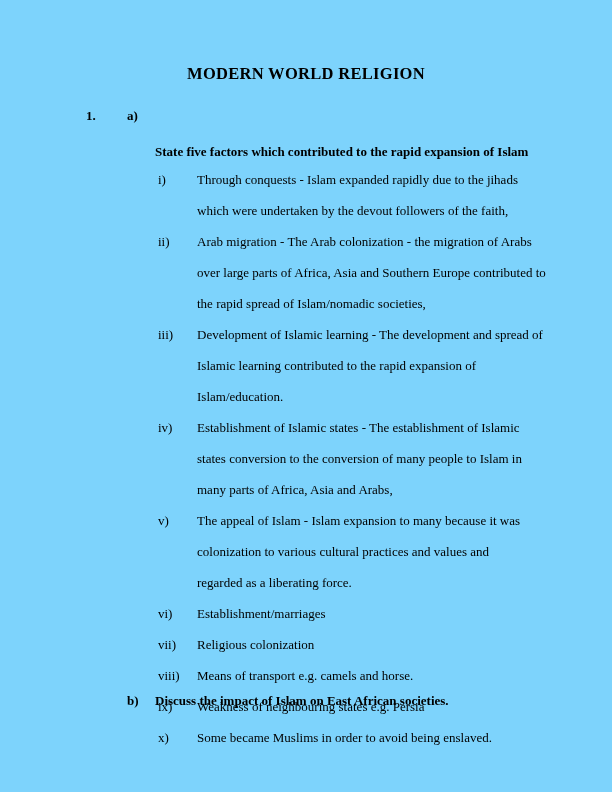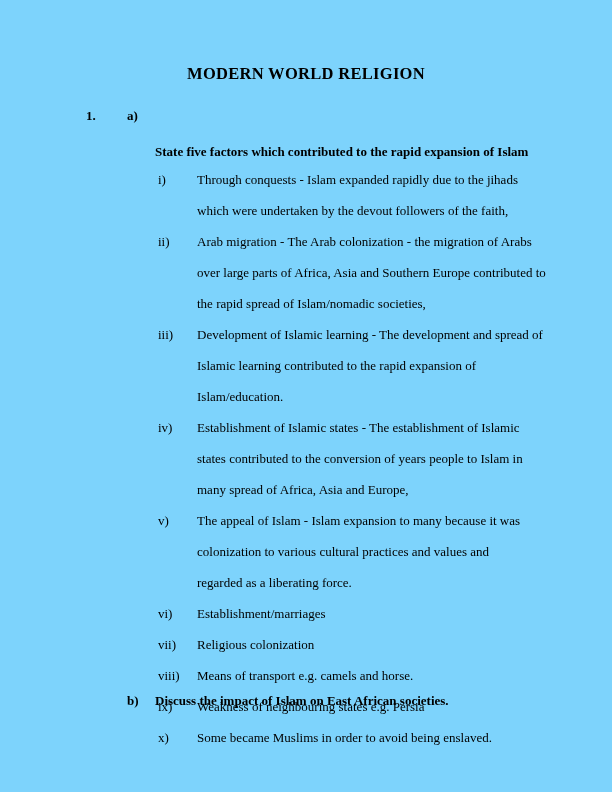--- a/index.html
+++ b/index.html
@@ -163,22 +163,22 @@
         <div class="roman-text">
           <span class="ln">Development of Islamic learning - The development and spread of</span>
           <span class="ln">Islamic learning contributed to the rapid expansion of</span>
           <span class="ln">Islam/education.</span>
         </div>
       </div>
       <div class="roman-item">
         <span class="roman-label">iv)</span>
         <div class="roman-text">
           <span class="ln">Establishment of Islamic states - The establishment of Islamic</span>
-          <span class="ln">states contributed to the conversion of years people to Islam in</span>
-          <span class="ln">many spread of Africa, Asia and Europe,</span>
+          <span class="ln">states conversion to the conversion of many people to Islam in</span>
+          <span class="ln">many parts of Africa, Asia and Arabs,</span>
         </div>
       </div>
       <div class="roman-item">
         <span class="roman-label">v)</span>
         <div class="roman-text">
           <span class="ln">The appeal of Islam - Islam expansion to many because it was</span>
           <span class="ln">colonization to various cultural practices and values and</span>
           <span class="ln">regarded as a liberating force.</span>
         </div>
       </div>

